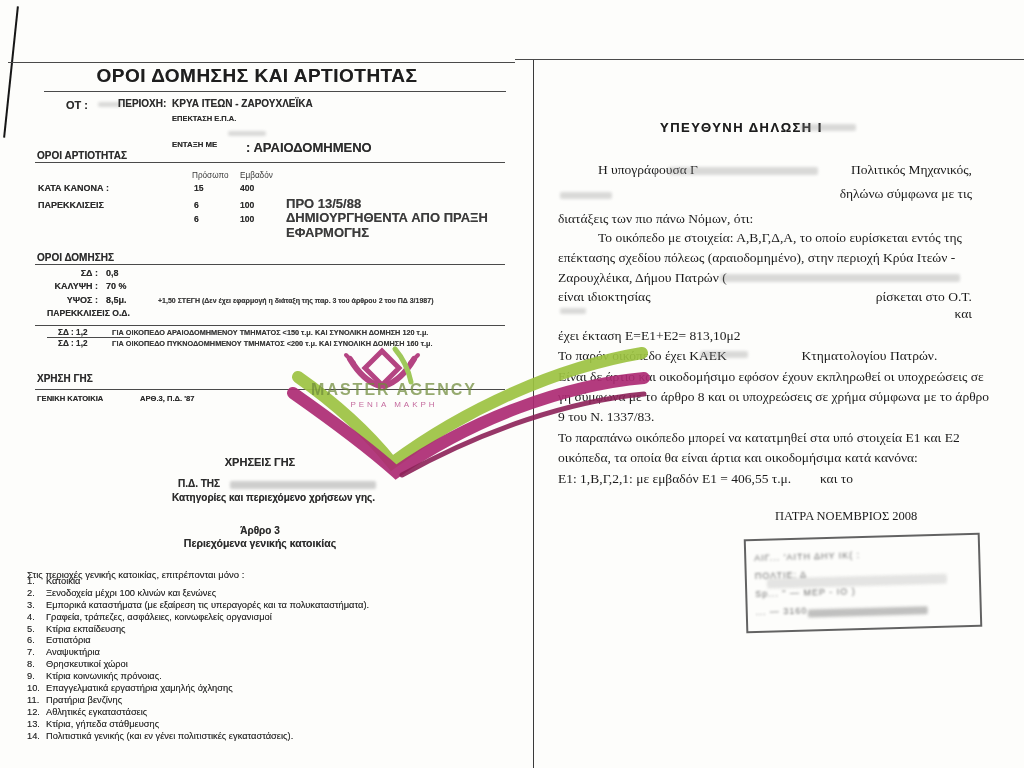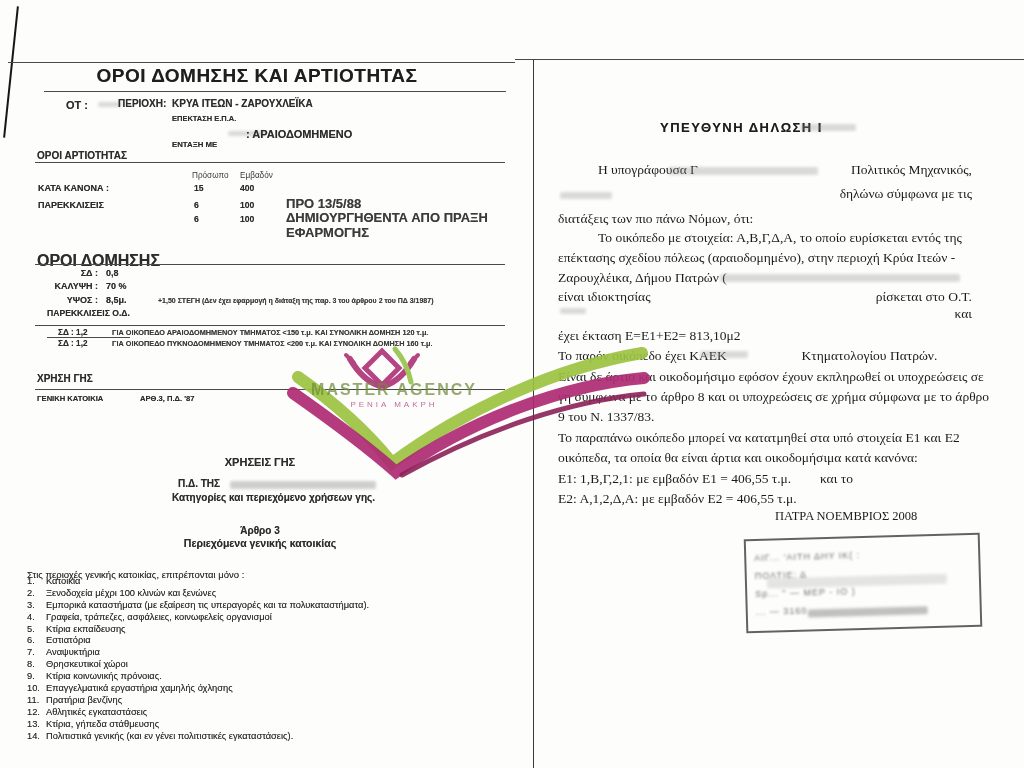--- a/index.html
+++ b/index.html
@@ -56,21 +56,21 @@
 
   <div class="abs b scan-text" style="left:66px;top:99px;font-size:11px;">ΟΤ :</div>
   <div class="smudge" style="left:98px;top:102px;width:24px;height:5px;"></div>
 
   <div class="abs b scan-text" style="left:118px;top:98px;font-size:10px;">ΠΕΡΙΟΧΗ:</div>
   <div class="abs b scan-text" style="left:172px;top:98px;font-size:10px;">ΚΡΥΑ ΙΤΕΩΝ - ΖΑΡΟΥΧΛΕΪΚΑ</div>
   <div class="abs b scan-text" style="left:172px;top:114px;font-size:7.5px;">ΕΠΕΚΤΑΣΗ Ε.Π.Α.</div>
   <div class="smudge" style="left:228px;top:131px;width:38px;height:5px;"></div>
 
   <div class="abs b scan-text" style="left:172px;top:140px;font-size:7.8px;">ΕΝΤΑΞΗ ΜΕ</div>
-  <div class="abs b scan-text" style="left:246px;top:128px;font-size:11px;">: ΑΡΑΙΟΔΟΜΗΜΕΝΟ</div>
+  <div class="abs b scan-text" style="left:246px;top:140px;font-size:13px;">: ΑΡΑΙΟΔΟΜΗΜΕΝΟ</div>
 
   <div class="abs b scan-text" style="left:37px;top:150px;font-size:10px;">ΟΡΟΙ ΑΡΤΙΟΤΗΤΑΣ</div>
   <div class="rule" style="left:35px;top:162px;width:470px;"></div>
 
   <div class="abs art-head" style="left:38px;top:171px;width:430px;">
     <span></span>
     <span style="margin-left:-2px;">Πρόσωπο</span>
     <span>Εμβαδόν</span>
   </div>
   <div class="abs art-table" style="left:38px;top:183px;width:468px;">
@@ -90,21 +90,21 @@
       </div>
 
       <div class="row">
         <span class="art-label scan-text"></span>
         <span class="art-num scan-text">6</span>
         <span class="art-num scan-text">100</span>
         <span class="art-note scan-text">ΔΗΜΙΟΥΡΓΗΘΕΝΤΑ ΑΠΟ ΠΡΑΞΗ ΕΦΑΡΜΟΓΗΣ</span>
       </div>
     </div>
 
-  <div class="abs b scan-text" style="left:37px;top:252px;font-size:16px;">ΟΡΟΙ ΔΟΜΗΣΗΣ</div>
+  <div class="abs b scan-text" style="left:37px;top:252px;font-size:10px;">ΟΡΟΙ ΔΟΜΗΣΗΣ</div>
   <div class="rule" style="left:35px;top:264px;width:470px;"></div>
 
   <div class="abs dom-table" style="left:36px;top:268px;width:468px;">
 
       <div class="row">
         <span class="dom-label scan-text">ΣΔ :</span>
         <span class="dom-val scan-text">0,8</span>
         <span class="dom-note scan-text"></span>
       </div>
 
@@ -261,21 +261,20 @@
   <div class="rline" style="top:389px;">γη σύμφωνα με το άρθρο 8 και οι υποχρεώσεις σε χρήμα σύμφωνα με το άρθρο</div>
   <div class="rline" style="top:409px;">9 του Ν. 1337/83.</div>
   <div class="rline" style="top:430px;">Το παραπάνω οικόπεδο μπορεί να κατατμηθεί στα υπό στοιχεία Ε1 και Ε2</div>
   <div class="rline" style="top:450px;">οικόπεδα, τα οποία θα είναι άρτια και οικοδομήσιμα κατά κανόνα:</div>
 
   <div class="rline" style="top:471px;">
     <span>Ε1: 1,Β,Γ,2,1: με εμβαδόν Ε1 = 406,55 τ.μ.</span>
     <span style="display:inline-block;width:22px;"></span>
     <span>και το</span>
   </div>
-  <div class="rline" style="top:491px;">Ε2: Α,1,2,Δ,Α: με εμβαδόν Ε2 = 406,55 τ.μ.</div>
 
   <div class="rline" style="top:509px;left:775px;width:220px;font-size:12.5px;">ΠΑΤΡΑ   ΝΟΕΜΒΡΙΟΣ 2008</div>
 
   <div class="stamp">
     <div class="stamp-line" style="left:8px;top:12px;">ΑΙΓ...   'ΑΙΤΗ     ΔΗΥ   ΙΚ( :</div>
     <div class="stamp-line" style="left:8px;top:30px;">ΠΟΛΤΙΕ:                    Δ</div>
     <div class="stamp-line" style="left:8px;top:48px;">Sp...  "  —  ΜΕΡ - ΙΟ  )</div>
     <div class="stamp-line" style="left:8px;top:66px;">...        —          3160</div>
     <div class="smudge" style="left:20px;top:38px;width:180px;height:10px;opacity:.28;"></div>
     <div class="smudge" style="left:60px;top:70px;width:120px;height:8px;opacity:.45;background:#555;"></div>

